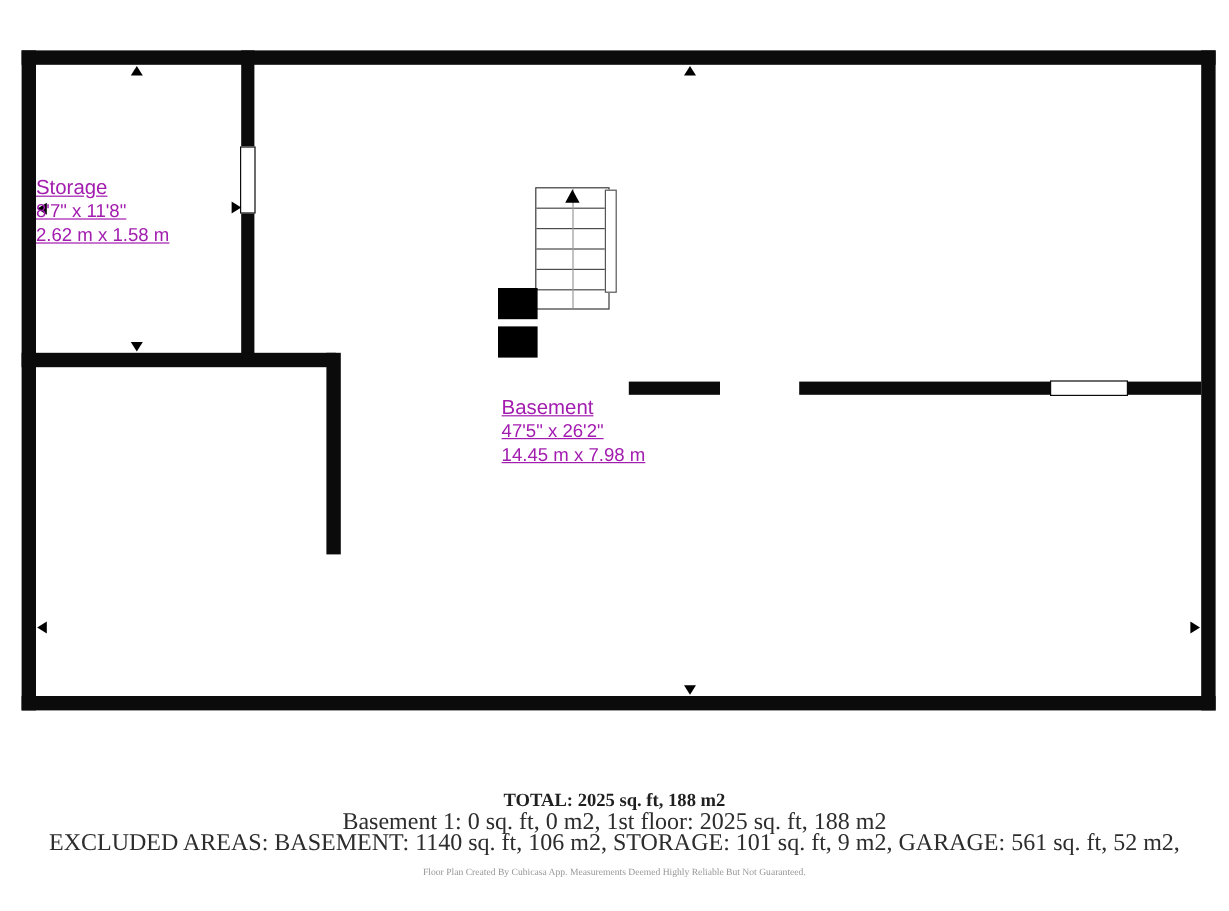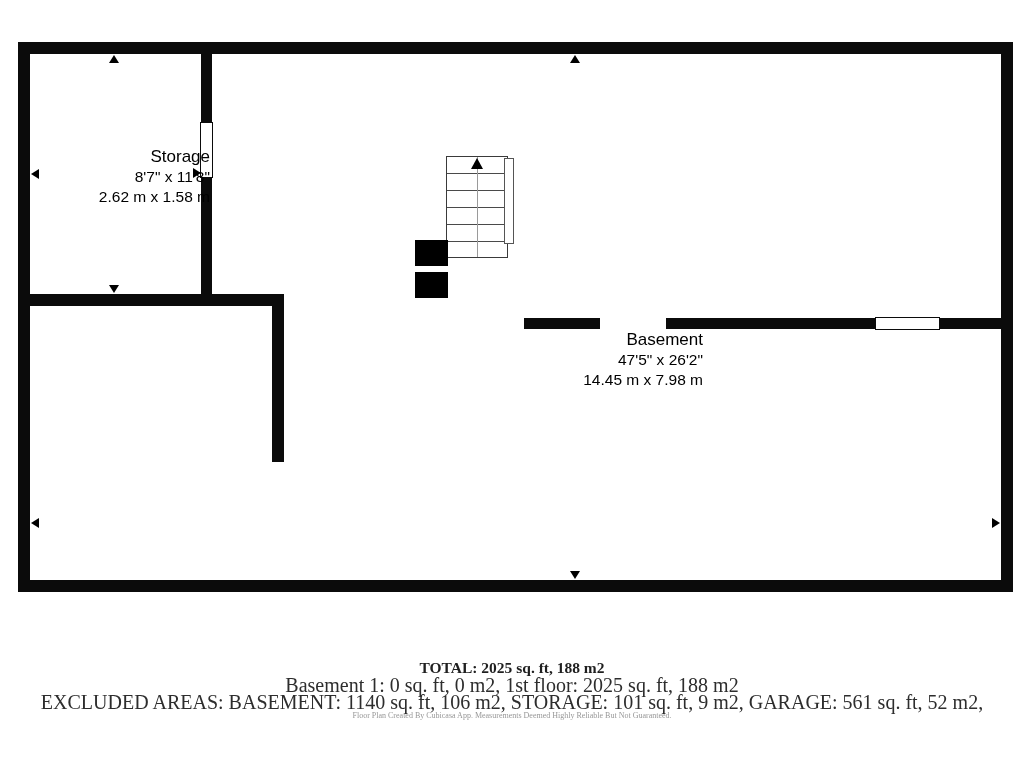--- a/index.html
+++ b/index.html
@@ -2,21 +2,21 @@
 <html><head>
 <meta charset="utf-8">
 <style>
   html,body{margin:0;padding:0;background:#ffffff;}
   #canvas{
     position:relative;width:1024px;height:759px;background:#ffffff;overflow:hidden;
     font-family:"Liberation Sans","DejaVu Sans",sans-serif;
   }
   .wall{position:absolute;background:#0b0b0b;}
   .win{position:absolute;background:#ffffff;border:1px solid #0b0b0b;box-sizing:border-box;}
-  .room-label{position:absolute;text-align:right;color:#000000;}
+  .room-label{position:absolute;text-align:left;color:#a21caf;text-decoration:underline;}
   .room-name{font-size:17px;line-height:21px;}
   .room-dims{font-size:15.5px;line-height:20px;}
   
   #stairs{position:absolute;left:446px;top:156px;width:62px;height:102px;
     border:1px solid #3a3a3a;background:#fff;box-sizing:border-box;}
   .tread{position:absolute;left:0;width:100%;height:1px;background:#4a4a4a;}
   .stair-mid{position:absolute;top:0;left:30px;width:1px;height:100%;background:#9a9a9a;}
   .handrail{position:absolute;left:504px;top:158px;width:10px;height:86px;
     border:1px solid #555;background:#fff;box-sizing:border-box;}
   .post{position:absolute;background:#000;}
@@ -27,21 +27,21 @@
   .arr.left{border-top:5px solid transparent;border-bottom:5px solid transparent;border-right:8px solid #000;}
   .arr.right{border-top:5px solid transparent;border-bottom:5px solid transparent;border-left:8px solid #000;}
   .stair-arrow{position:absolute;left:471px;top:158px;width:0;height:0;
     border-left:6px solid transparent;border-right:6px solid transparent;border-bottom:11px solid #000;}
   
   #watermark{position:absolute;left:0;right:0;top:668px;text-align:center;
     color:#dedede;font-size:34px;font-weight:700;letter-spacing:1px;z-index:0;}
   #summary{position:absolute;left:0;right:0;top:659px;text-align:center;color:#2d2d2d;z-index:1;font-family:Liberation Serif, serif;}
   #summary .total{font-size:15.5px;font-weight:700;line-height:18px;color:#1f1f1f;}
   #summary .line{font-size:20px;line-height:17px;}
-  #summary .disclaimer{font-size:8px;color:#979797;}
+  #summary .disclaimer{font-size:8px;color:#979797;margin-top:11px;}
 </style>
 </head>
 <body>
 
 <div id="canvas">
 
   <div class="wall" style="left:18px;top:42px;width:995px;height:12px;"></div>
   <div class="wall" style="left:18px;top:42px;width:12px;height:550px;"></div>
   <div class="wall" style="left:1001px;top:42px;width:12px;height:550px;"></div>
   <div class="wall" style="left:18px;top:580px;width:995px;height:12px;"></div>
@@ -81,21 +81,21 @@
   <div class="arr down" style="left:570px;top:571px;"></div>
   <div class="arr left" style="left:31px;top:518px;"></div>
   <div class="arr right" style="left:992px;top:518px;"></div>
 
   <div class="room-label" style="left:30px;top:146px;width:180px;">
     <div class="room-name">Storage</div>
     <div class="room-dims">8'7" x 11'8"</div>
     <div class="room-dims">2.62 m x 1.58 m</div>
   </div>
 
-  <div class="room-label" style="left:443px;top:329px;width:260px;">
+  <div class="room-label" style="left:418px;top:329px;width:260px;">
     <div class="room-name">Basement</div>
     <div class="room-dims">47'5" x 26'2"</div>
     <div class="room-dims">14.45 m x 7.98 m</div>
   </div>
 
 
   <div id="summary">
     <div class="total">TOTAL: 2025 sq. ft, 188 m2</div>
     <div class="line">Basement 1: 0 sq. ft, 0 m2, 1st floor: 2025 sq. ft, 188 m2</div>
     <div class="line">EXCLUDED AREAS: BASEMENT: 1140 sq. ft, 106 m2, STORAGE: 101 sq. ft, 9 m2, GARAGE: 561 sq. ft, 52 m2,</div>

